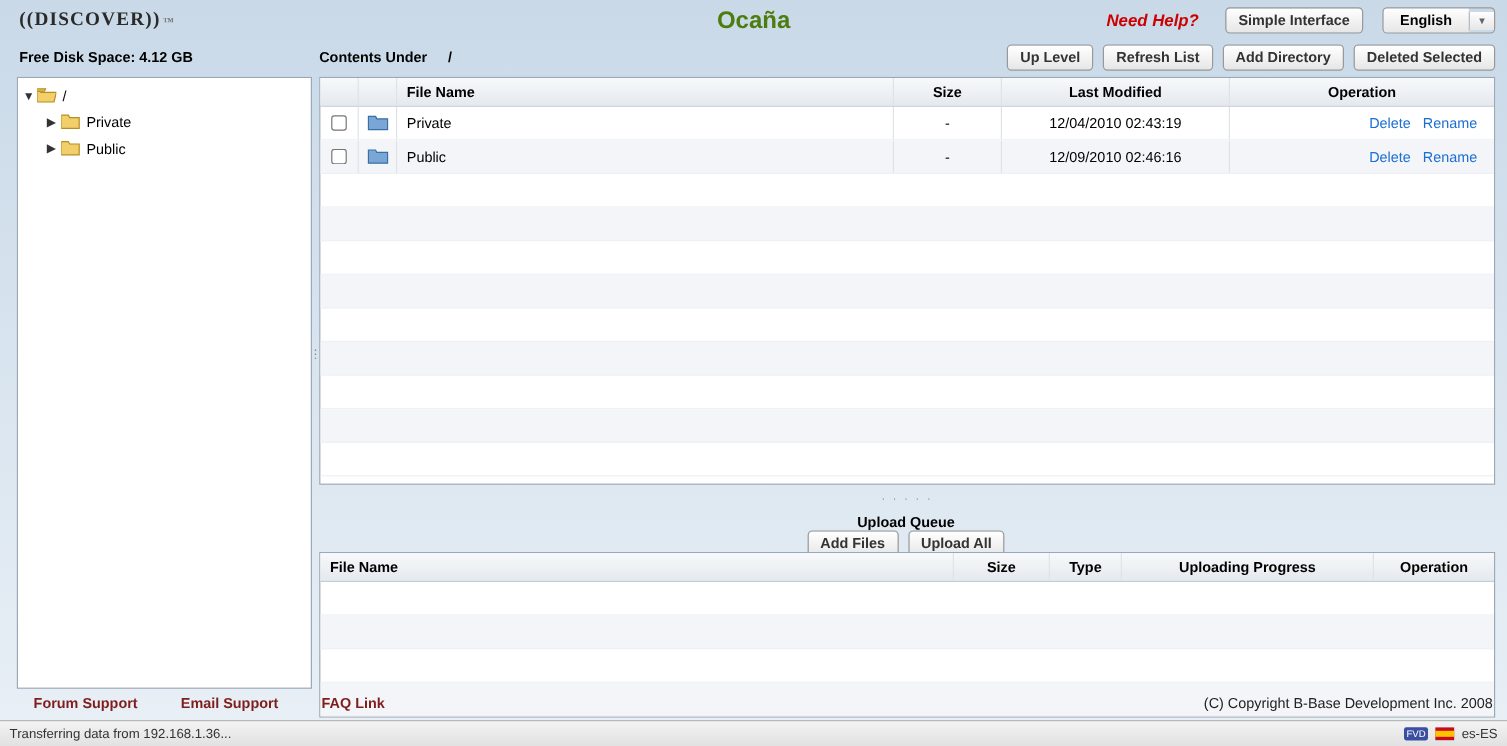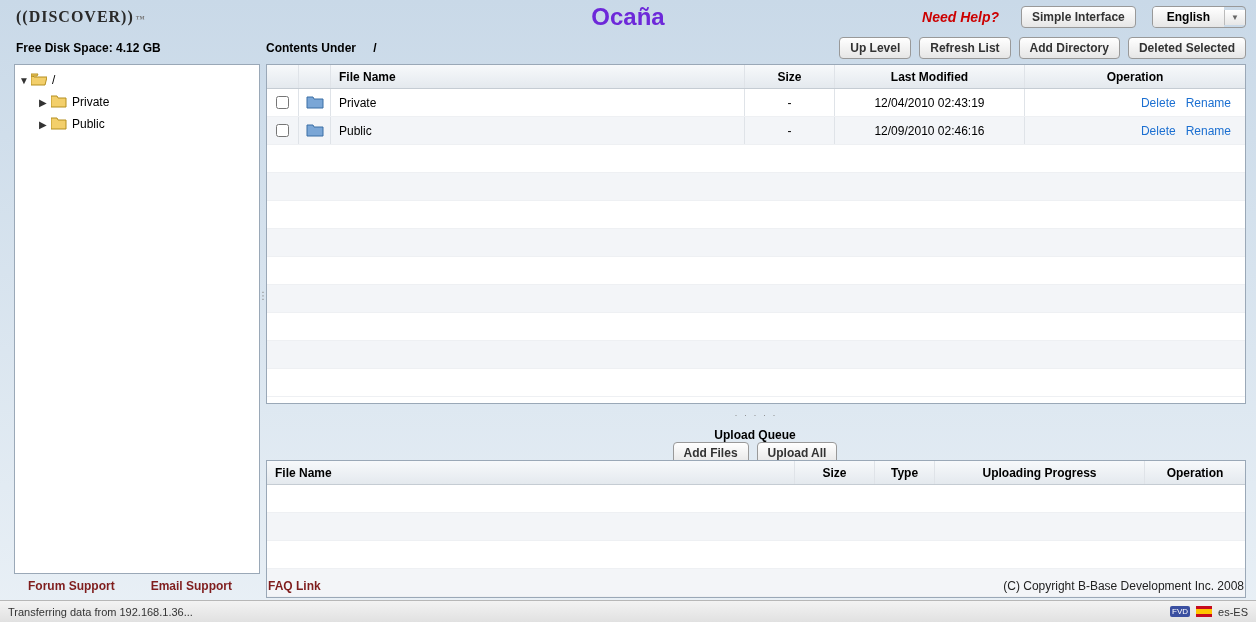--- a/index.html
+++ b/index.html
@@ -25,22 +25,22 @@
     font-weight: bold;
     font-size: 16px;
     letter-spacing: 1px;
     color: #2a2a2a;
     display: flex;
     align-items: baseline;
   }
   .logo .tm { font-size: 9px; color: #777; margin-left: 2px; }
   .page-title {
     font-weight: bold;
-    font-size: 24px;
-    color: #6d28d9;
+    font-size: 20px;
+    color: #4d7c0f;
     position: absolute;
     left: 50%;
     transform: translateX(-50%);
   }
   .top-right { display: flex; align-items: center; gap: 16px; }
   .need-help {
     color: #cc0000;
     font-weight: bold;
     font-style: italic;
     font-size: 14px;

